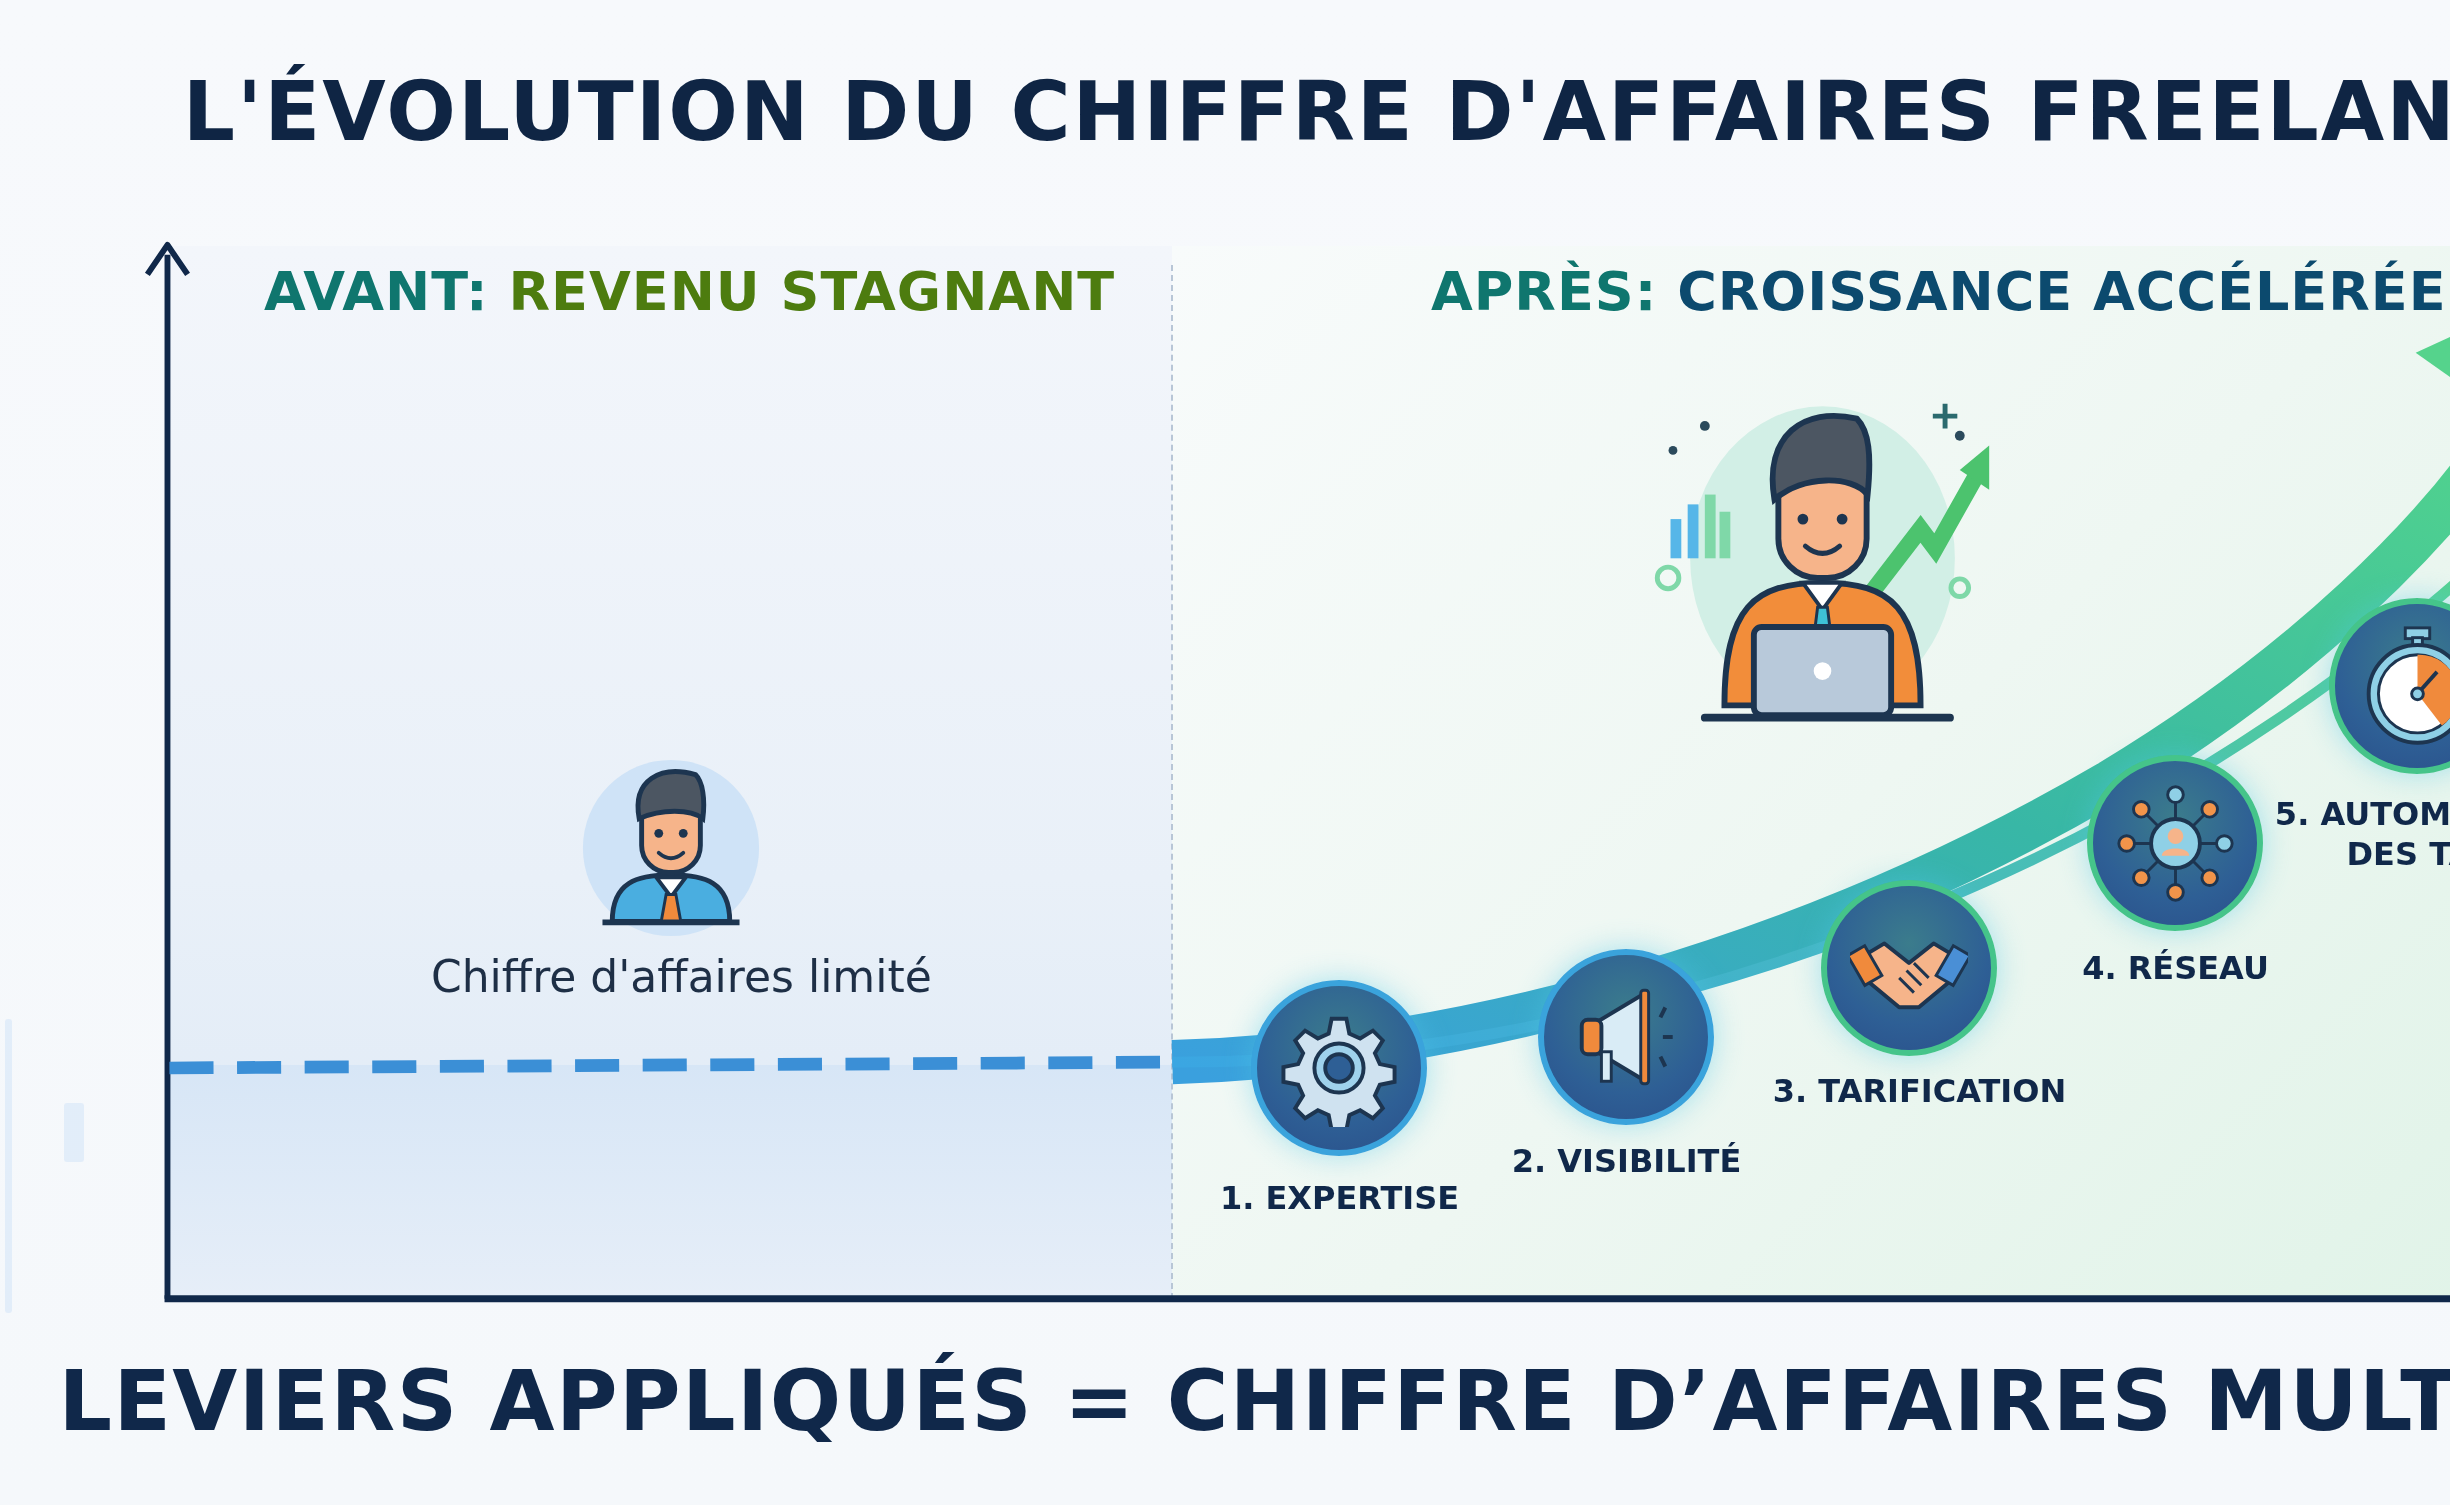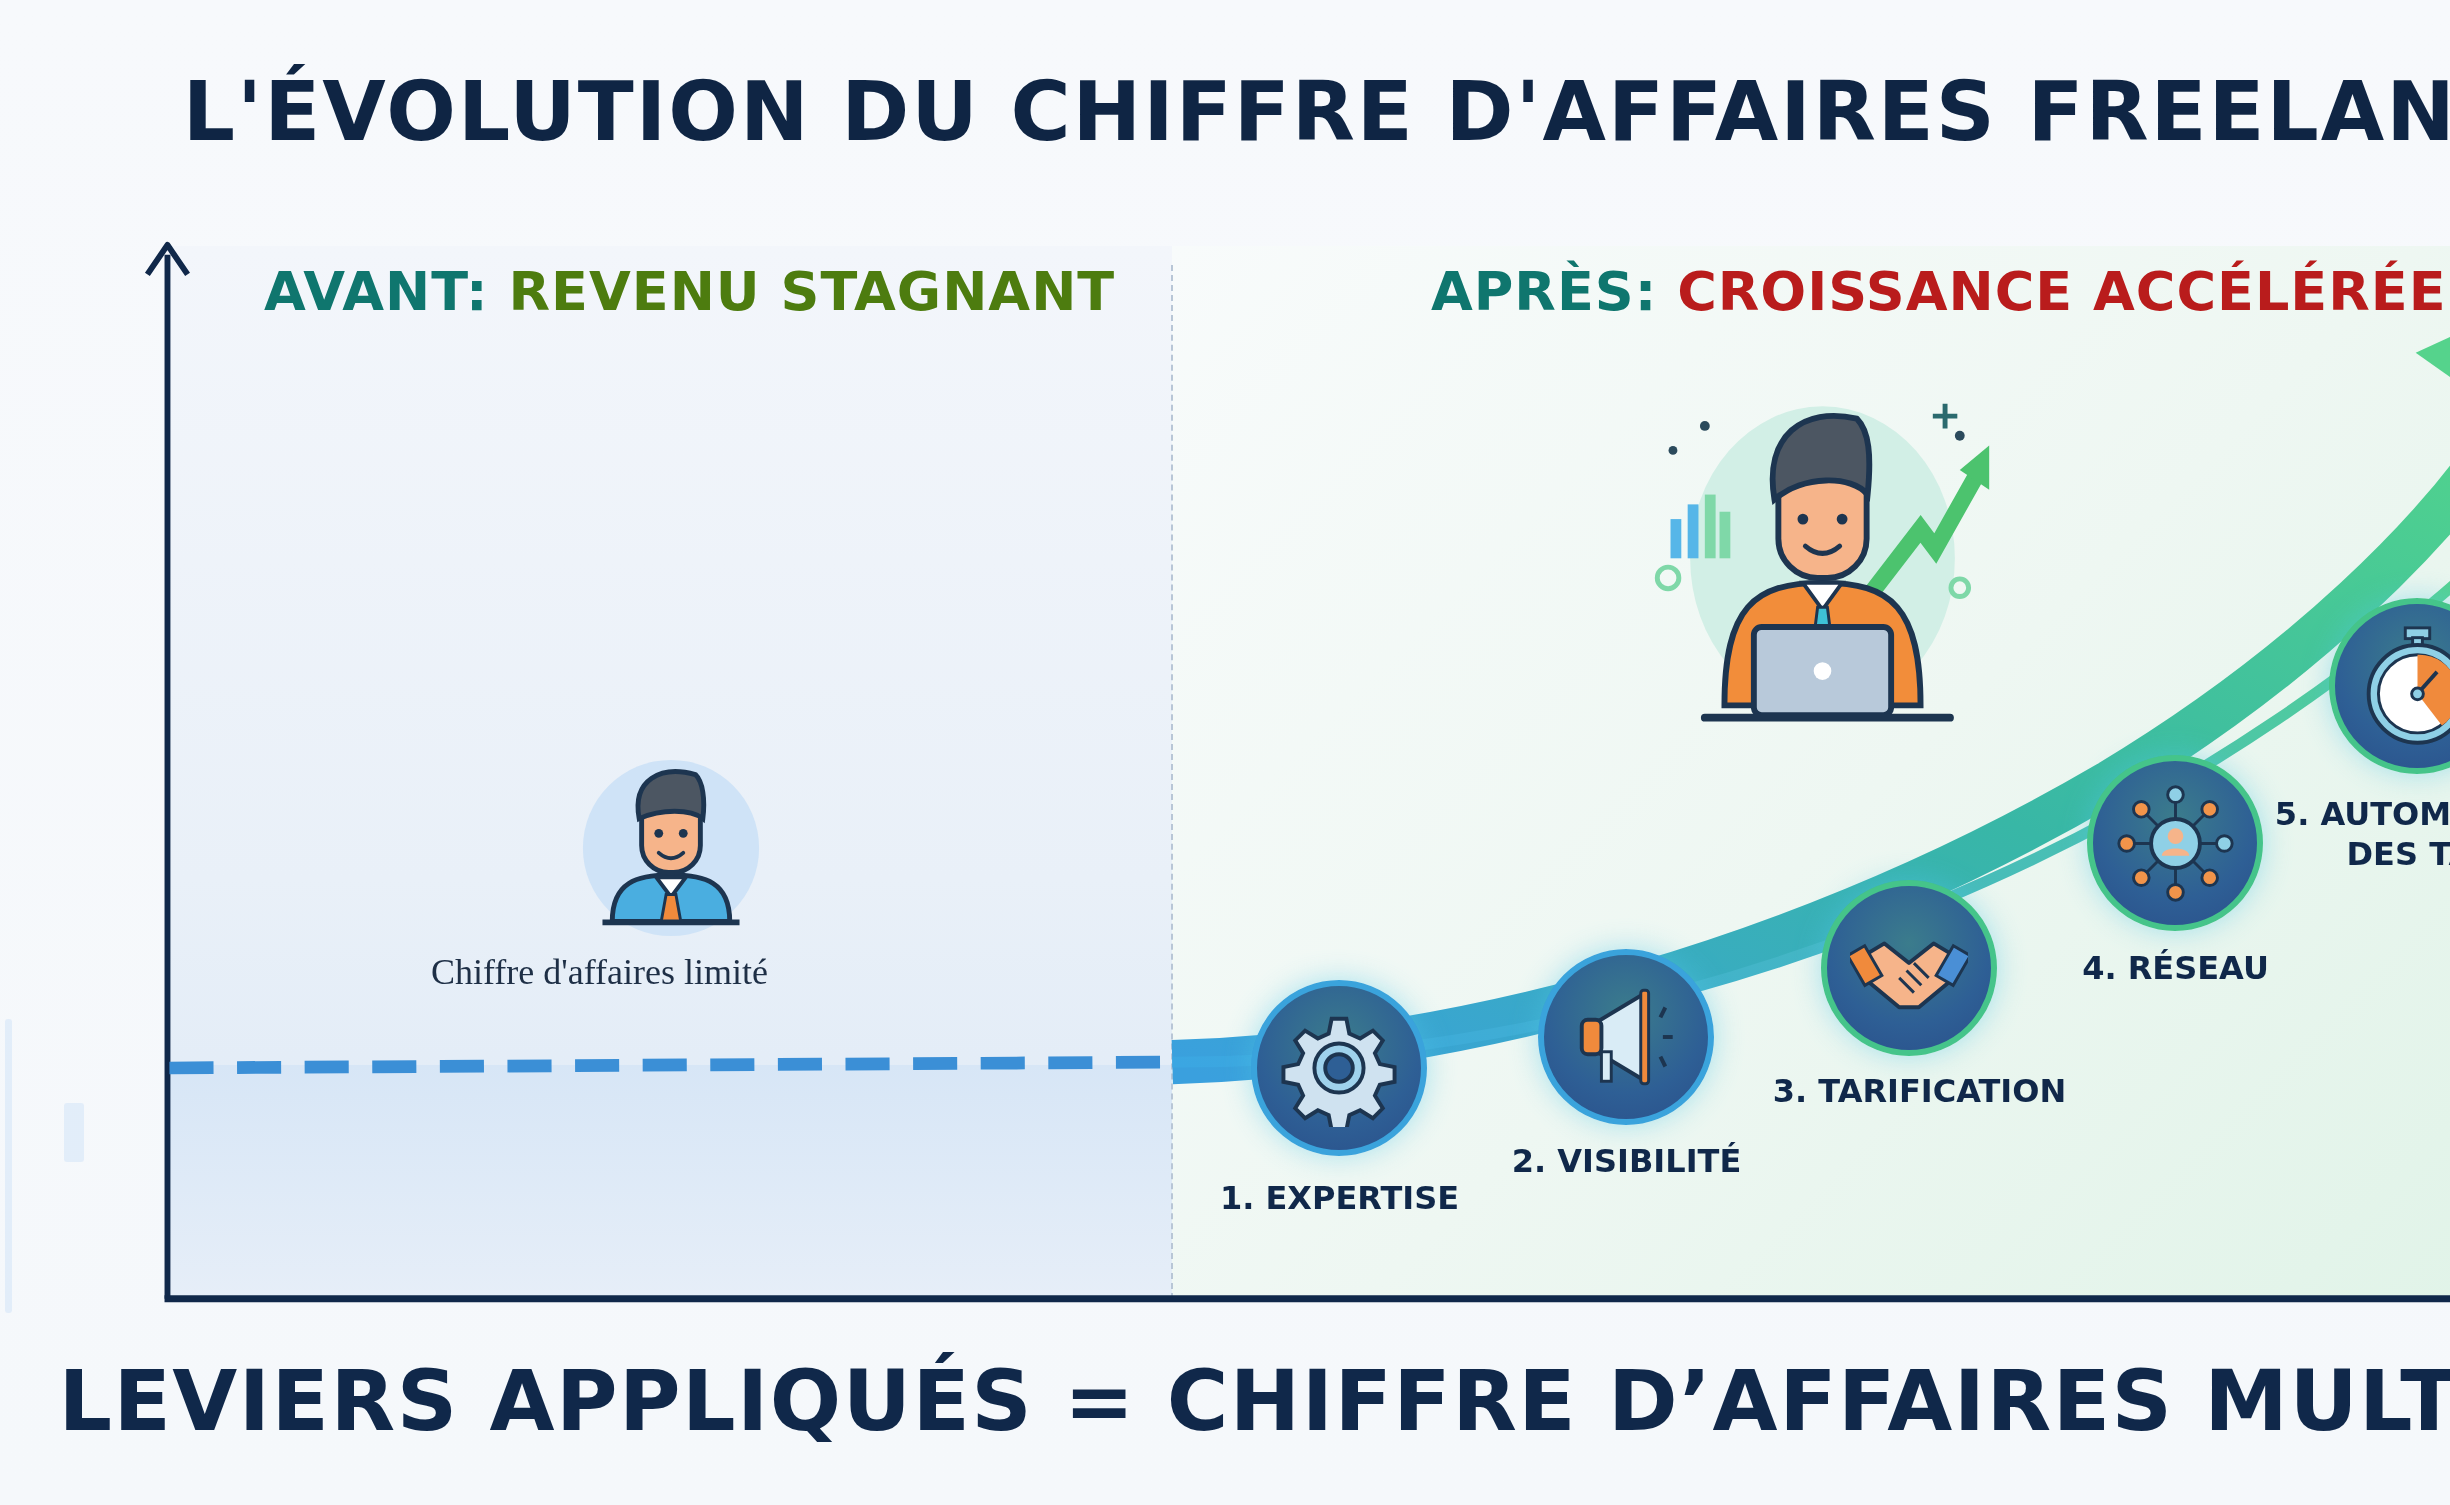--- a/index.html
+++ b/index.html
@@ -15,22 +15,22 @@
     background:linear-gradient(180deg,#d7e6f6 0%,#e6eef8 100%); }
   .panel-after { left:1172px; top:246px; width:1441px; height:1053px;
     background:linear-gradient(135deg,#f8fbfb 0%,#eef7f2 50%,#dff3e7 100%); }
   .divider { left:1171px; top:265px; height:1034px; width:0;
     border-left:2.9px dashed #b8c6d6; }
   .section-label { font-weight:bold; font-size:54px; letter-spacing:1px; }
   .lbl-before { left:264px; top:260px; }
   .lbl-after { left:1431px; top:260px; }
   .c-dark { color:#0f766e; }
   .c-blue { color:#4d7c0f; }
-  .c-green { color:#b91c1c; }
-  .before-caption { left:431px; top:951px; font-size:36px; color:#1e2f46;font-family:Liberation Serif, serif; }
+  .c-green { color:#0c4a6e; }
+  .before-caption { left:431px; top:951px; font-size:44px; color:#1e2f46; }
   .lever-label { font-weight:bold; font-size:32px; text-align:center; color:#10284a;
     line-height:1.25; width:441px; }
   .lever-circle { width:176px; height:176px; border-radius:50%;
     background:radial-gradient(circle at 50% 35%,#3b7c8c 0%,#2e5f95 60%,#2a4f8a 100%);
     border:6.9px solid #3aa3dc; box-shadow:0 0 29px rgba(80,200,230,0.45);
     box-sizing:border-box; display:flex; align-items:center; justify-content:center; }
   .lever-circle.green { border-color:#45c48a; }
   .bottom { left:0; width:2760px; top:1352px; text-align:center; font-weight:bold;
     font-size:84px; letter-spacing:1.5px; color:#10284a; }
   .deco { background:#d6e6f8; border-radius:2.9px; }

